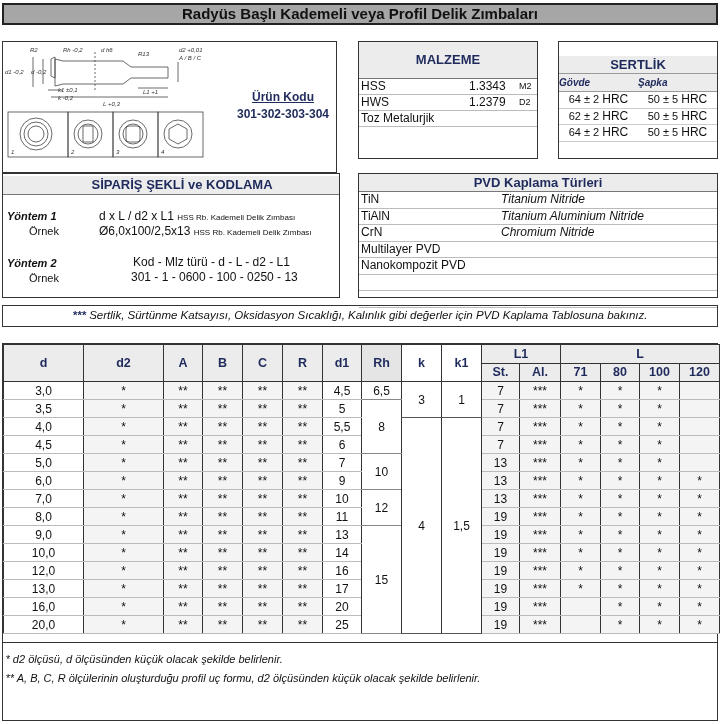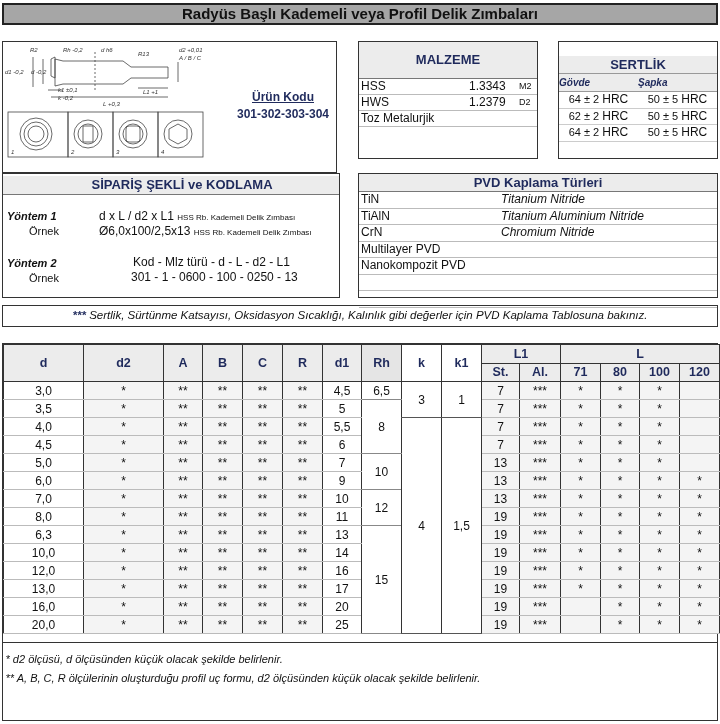--- a/index.html
+++ b/index.html
@@ -357,21 +357,21 @@
           <td class="st">**</td>
           <td class="">11</td>
           <td class="st">19</td>
           <td class="st">***</td>
           <td class="st">*</td>
           <td class="st">*</td>
           <td class="st">*</td>
           <td class="st">*</td>
         </tr>
         <tr>
-          <td class="">6,3</td>
+          <td class="">9,0</td>
           <td class="st">*</td>
           <td class="st">**</td>
           <td class="st">**</td>
           <td class="st">**</td>
           <td class="st">**</td>
           <td class="">13</td>
           <td rowspan="6" style="border-top: 1px solid rgb(136, 136, 136); border-bottom: 1px solid rgb(136, 136, 136);">15</td>
           <td class="st">19</td>
           <td class="st">***</td>
           <td class="st">*</td>

